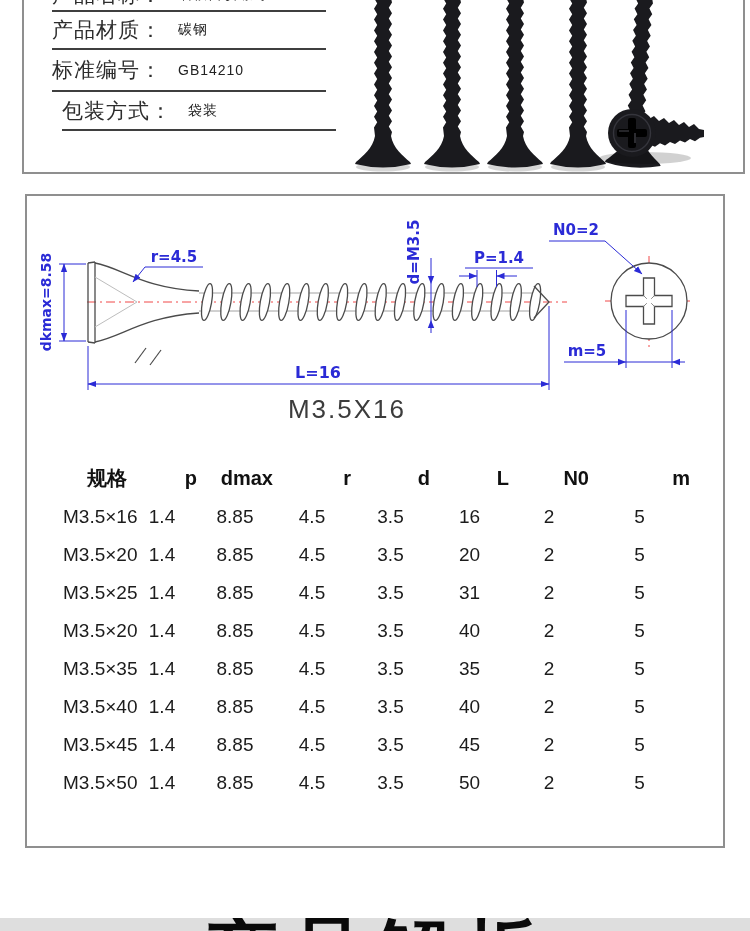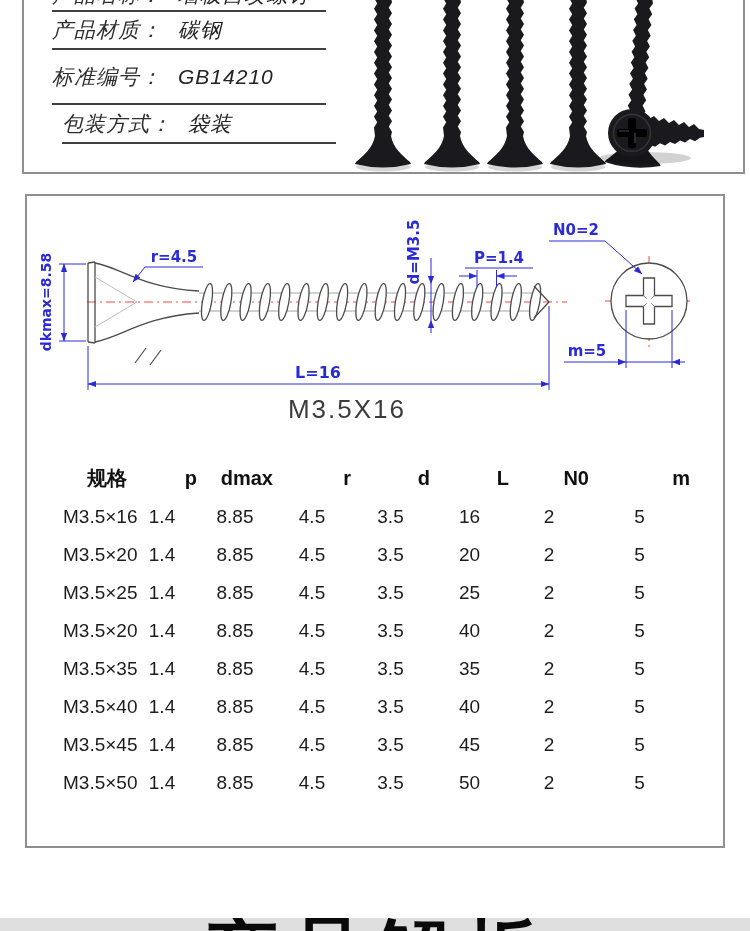--- a/index.html
+++ b/index.html
@@ -14,29 +14,29 @@
   html,body{background:#fff;}
   body{width:750px;height:931px;overflow:hidden;font-family:"Liberation Sans",sans-serif;}
   .canvas{position:relative;width:750px;height:931px;background:#fff;overflow:hidden;}
 
   
   .top-box{position:absolute;left:22px;top:0;width:723px;height:174px;
     border-left:2px solid var(--box-border);border-right:2px solid var(--box-border);
     border-bottom:2px solid var(--box-border);overflow:hidden;background:#fff;}
   .info-table{position:absolute;left:28px;top:0;width:274px;}
   .info-row{position:relative;width:100%;border-bottom:2px solid #3f3f3f;overflow:visible;}
-  .info-row .row-inner{display:flex;align-items:center;white-space:nowrap;font-style:italic;}
+  .info-row .row-inner{display:flex;align-items:center;white-space:nowrap;}
   .info-row.clipped{height:12px;}
   .info-row.clipped .row-inner{position:absolute;bottom:1px;left:0;}
   .info-row.r2{height:38px;}
-  .info-row.r3{height:55px;}
+  .info-row.r3{height:42px;}
   .info-row.r4{height:39px;margin-left:10px;}
   .info-row.r2 .row-inner,.info-row.r3 .row-inner,.info-row.r4 .row-inner{height:100%;}
   .info-label{font-size:21px;color:#2d2d2d;letter-spacing:1px;width:126px;display:inline-block;}
-  .info-value{font-size:21px;color:#222;letter-spacing:1px;}
+  .info-value{font-size:14px;color:#222;letter-spacing:1px;}
   .photo-svg{position:absolute;left:316px;top:0;}
 
   
   .main-box{position:absolute;left:25px;top:194px;width:700px;height:654px;
     border:2px solid var(--box-border);background:#fff;overflow:hidden;}
   .diagram-svg{display:block;margin-top:4px;}
 
   table.spec{border-collapse:collapse;table-layout:fixed;margin:8px 0 0 36px;width:627px;}
   table.spec th{font-size:20px;font-weight:bold;color:#111;height:40px;text-align:right;}
   table.spec td{font-size:19px;color:#1c1c1c;height:38px;text-align:center;white-space:nowrap;}
@@ -260,21 +260,21 @@
             <td>20</td>
             <td>2</td>
             <td>5</td>
           </tr>
           <tr>
             <td>M3.5×25</td>
             <td>1.4</td>
             <td>8.85</td>
             <td>4.5</td>
             <td>3.5</td>
-            <td>25</td>
+            <td>31</td>
             <td>2</td>
             <td>5</td>
           </tr>
           <tr>
             <td>M3.5×20</td>
             <td>1.4</td>
             <td>8.85</td>
             <td>4.5</td>
             <td>3.5</td>
             <td>40</td>

